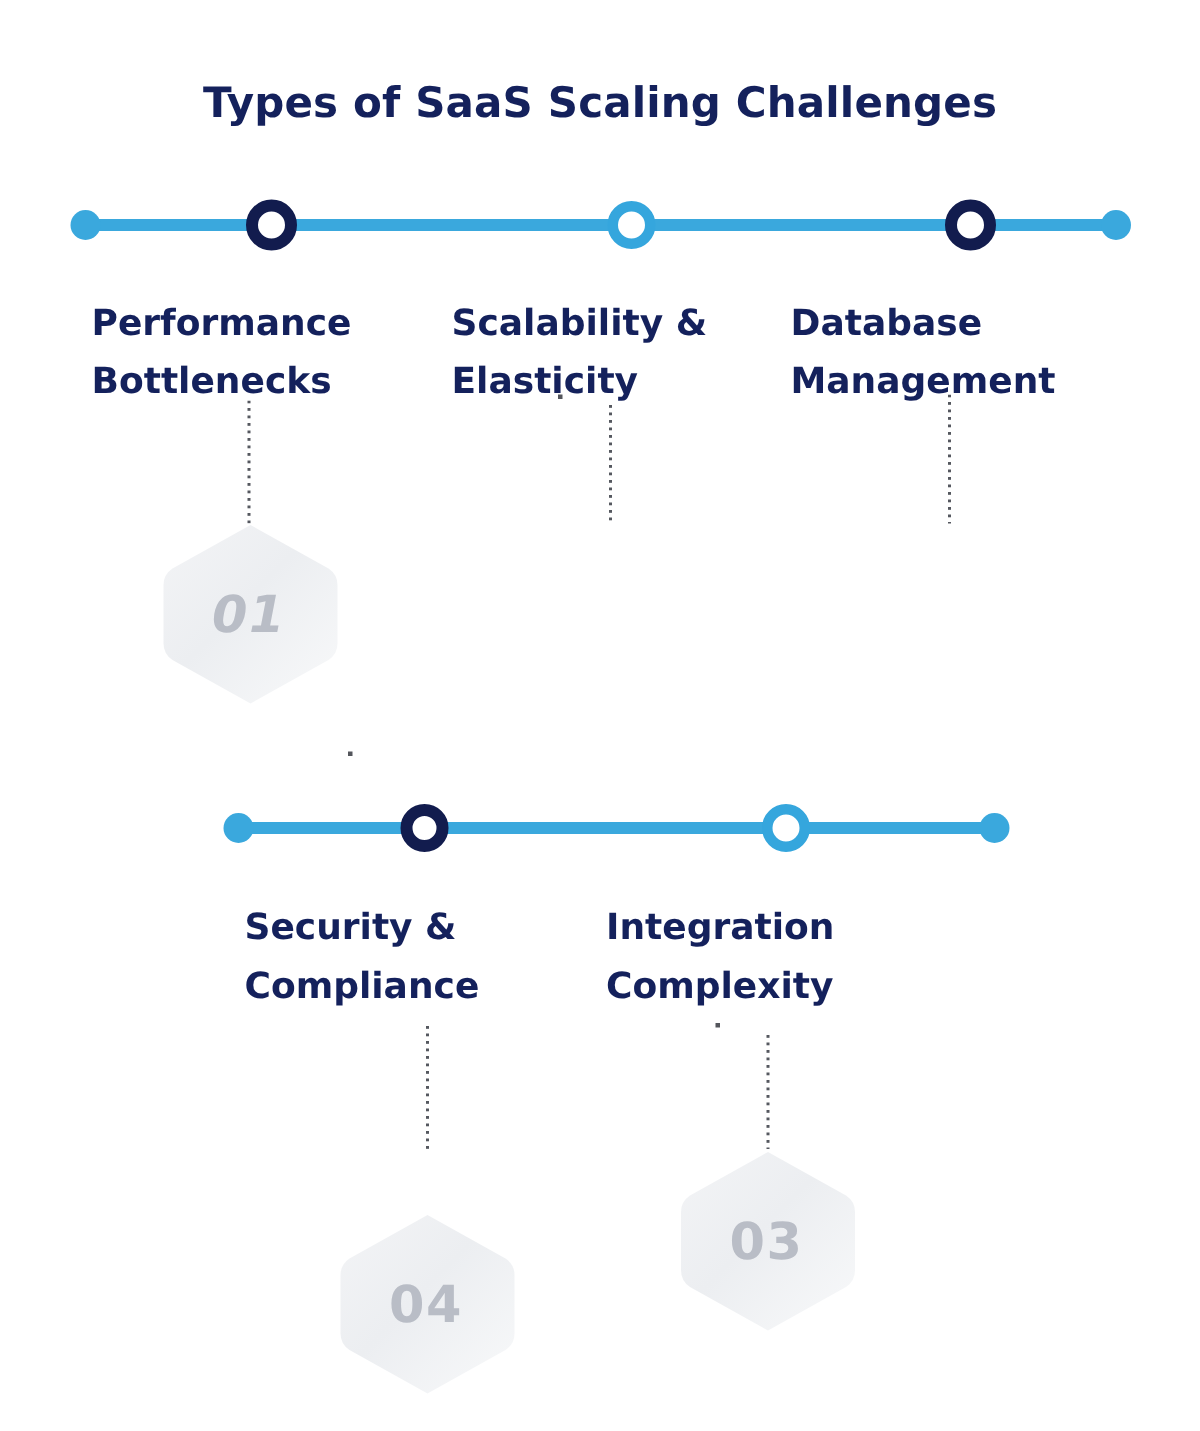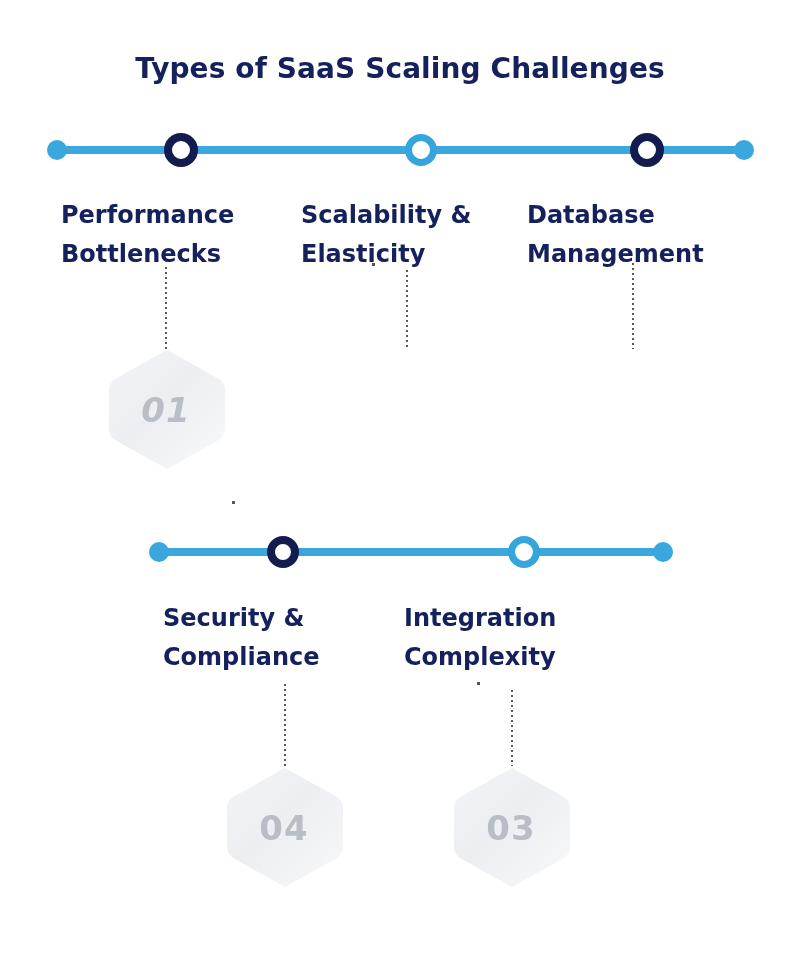--- a/index.html
+++ b/index.html
@@ -167,21 +167,21 @@
 
   <div class="node-label" style="left:404px; top:599px; width:240px;">Integration
 Complexity</div>
   <div class="node-label" style="left:163px; top:599px; width:240px;">Security &amp;
 Compliance</div>
 
   <div class="dot-speck" style="left:477px; top:682px;"></div>
   <div class="dots" style="left:284px; top:684px; height:82px;"></div>
   <div class="dots" style="left:511px; top:690px; height:76px;"></div>
 
-  <div class="hex" style="left:225px; top:766px; width:120px; height:123px;">
+  <div class="hex" style="left:225px; top:808px; width:120px; height:123px;">
     <svg width="120" height="123" viewBox="0 0 120 123">
       <defs>
         <linearGradient id="g4" x1="0" y1="0" x2="1" y2="1">
           <stop offset="0%" stop-color="#f3f4f6"></stop>
           <stop offset="45%" stop-color="#eceef1"></stop>
           <stop offset="100%" stop-color="#f8f9fa"></stop>
         </linearGradient>
       </defs>
       <path d="M60 2 L112 31 Q118 35 118 42 L118 81 Q118 88 112 92 L60 121 L8 92 Q2 88 2 81 L2 42 Q2 35 8 31 Z" fill="url(#g4)"></path>
     </svg>

